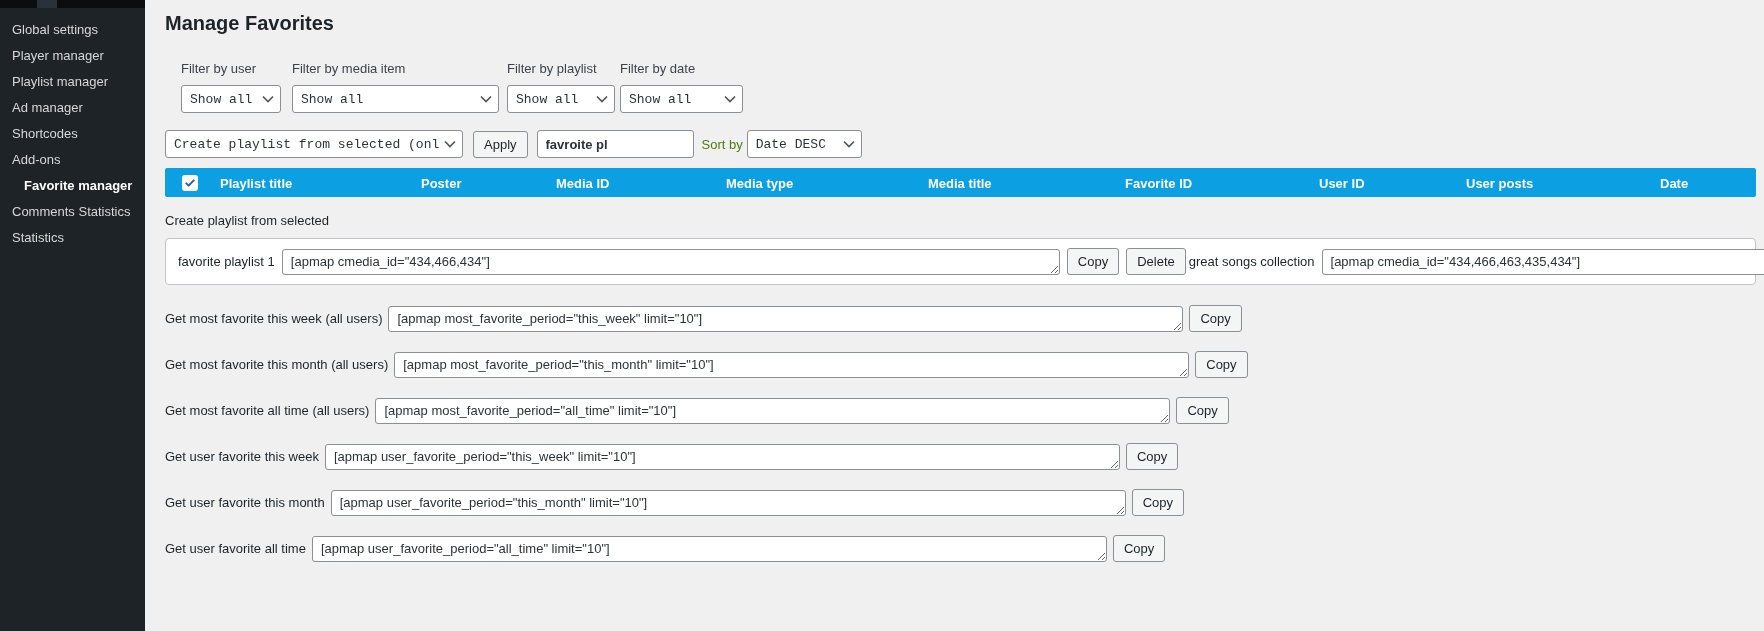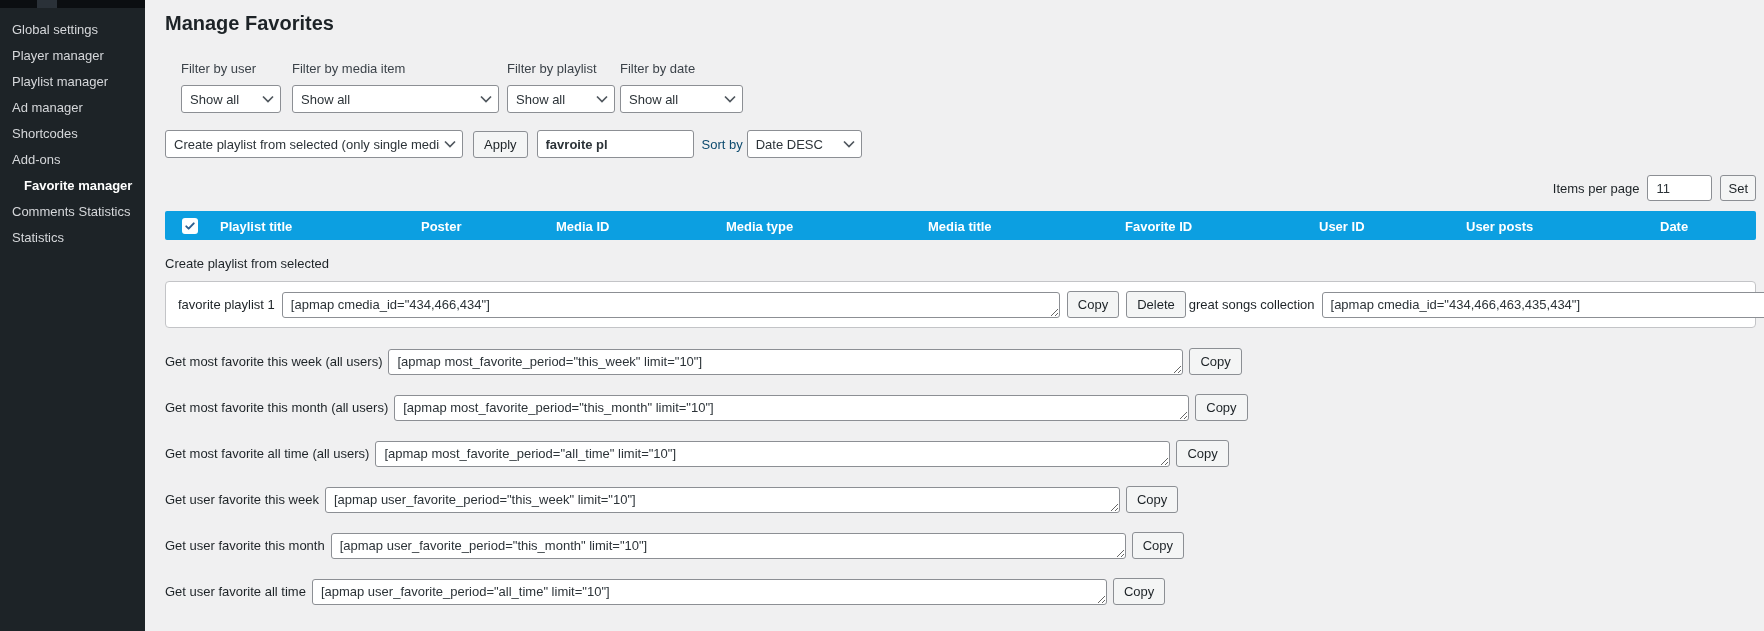--- a/index.html
+++ b/index.html
@@ -40,38 +40,38 @@
   .filter-col{display:flex;flex-direction:column;}
   .filter-label{margin-bottom:9px;color:#3c434a;}
   .f1 .select-wrap{width:100px;} .f1{margin-right:11px;margin-left:16px;}
   .f2 .select-wrap{width:207px;} .f2{margin-right:8px;}
   .f3 .select-wrap{width:108px;} .f3{margin-right:5px;}
   .f4 .select-wrap{width:123px;}
 
   .select-wrap{position:relative;display:inline-block;}
   .select-wrap select{
     width:100%;height:28px;border:1px solid #8c8f94;border-radius:3px;background:#fff;
-    font-family:Liberation Sans, sans-serif;font-size:13px;color:#2c3338;
+    font-family:Liberation Mono, monospace;font-size:13px;color:#2c3338;
     padding:0 22px 0 8px;-webkit-appearance:none;appearance:none;cursor:pointer;
   }
   .select-wrap .chev{position:absolute;right:7px;top:50%;transform:translateY(-50%);pointer-events:none;}
 
   .actions-row{margin-top:17px;display:flex;align-items:center;}
   .action-select{width:298px;margin-right:10px;}
   .btn{
     height:27px;padding:0 10px;background:#f4f5f5;border:1px solid #8c8f94;border-radius:3px;
     font-family:"Liberation Sans",sans-serif;font-size:13px;color:#1d2327;cursor:pointer;
   }
   .apply-btn{margin-right:9px;}
   .text-input{
     height:26px;border:1px solid #8c8f94;border-radius:3px;background:#fff;
     font-family:"Liberation Sans",sans-serif;font-size:13px;color:#2c3338;padding:0 8px;
   }
   .playlist-name-input{width:139px;margin-right:8px;font-weight:bold;}
-  .sortby-label{margin-right:4px;color:#0c4a6e;}
+  .sortby-label{margin-right:4px;color:#4d7c0f;}
   .sort-select{width:115px;}
 
   .perpage-row{margin-top:17px;display:flex;justify-content:flex-end;align-items:center;gap:8px;}
   .perpage-input{width:47px;height:24px;}
   .set-btn{height:26px;padding:0 7px;}
 
   .table-header{
     margin-top:10px;height:29px;background:#0c9fe1;border-radius:2px;position:relative;color:#fff;
   }
   .th{position:absolute;top:50%;transform:translateY(-50%);font-weight:600;font-size:13px;white-space:nowrap;}
@@ -178,25 +178,20 @@
       <input class="text-input playlist-name-input" type="text" value="favroite pl" style="">
       <span class="sortby-label">Sort by</span>
       <span class="select-wrap sort-select">
         <select><option>Date DESC</option></select>
         <svg class="chev" width="12" height="8" viewBox="0 0 12 8">
             <path d="M1 1.5l5 5 5-5" fill="none" stroke="#50575e" stroke-width="1.7"></path>
           </svg>
       </span>
     </div>
 
-    <div class="perpage-row">
-      <span>Items per page</span>
-      <input class="text-input perpage-input" type="text" value="11" style="">
-      <button class="btn set-btn">Set</button>
-    </div>
 
     <div class="table-header">
       <span class="th-check">
         <svg width="12" height="12" viewBox="0 0 16 16">
             <path d="M3 8.5l3.2 3L13 4.5" fill="none" stroke="#2e5f8f" stroke-width="2.6" stroke-linecap="round" stroke-linejoin="round"></path>
           </svg>
       </span>
       <span class="th c0">Playlist title</span>
       <span class="th c1">Poster</span>
       <span class="th c2">Media ID</span>

